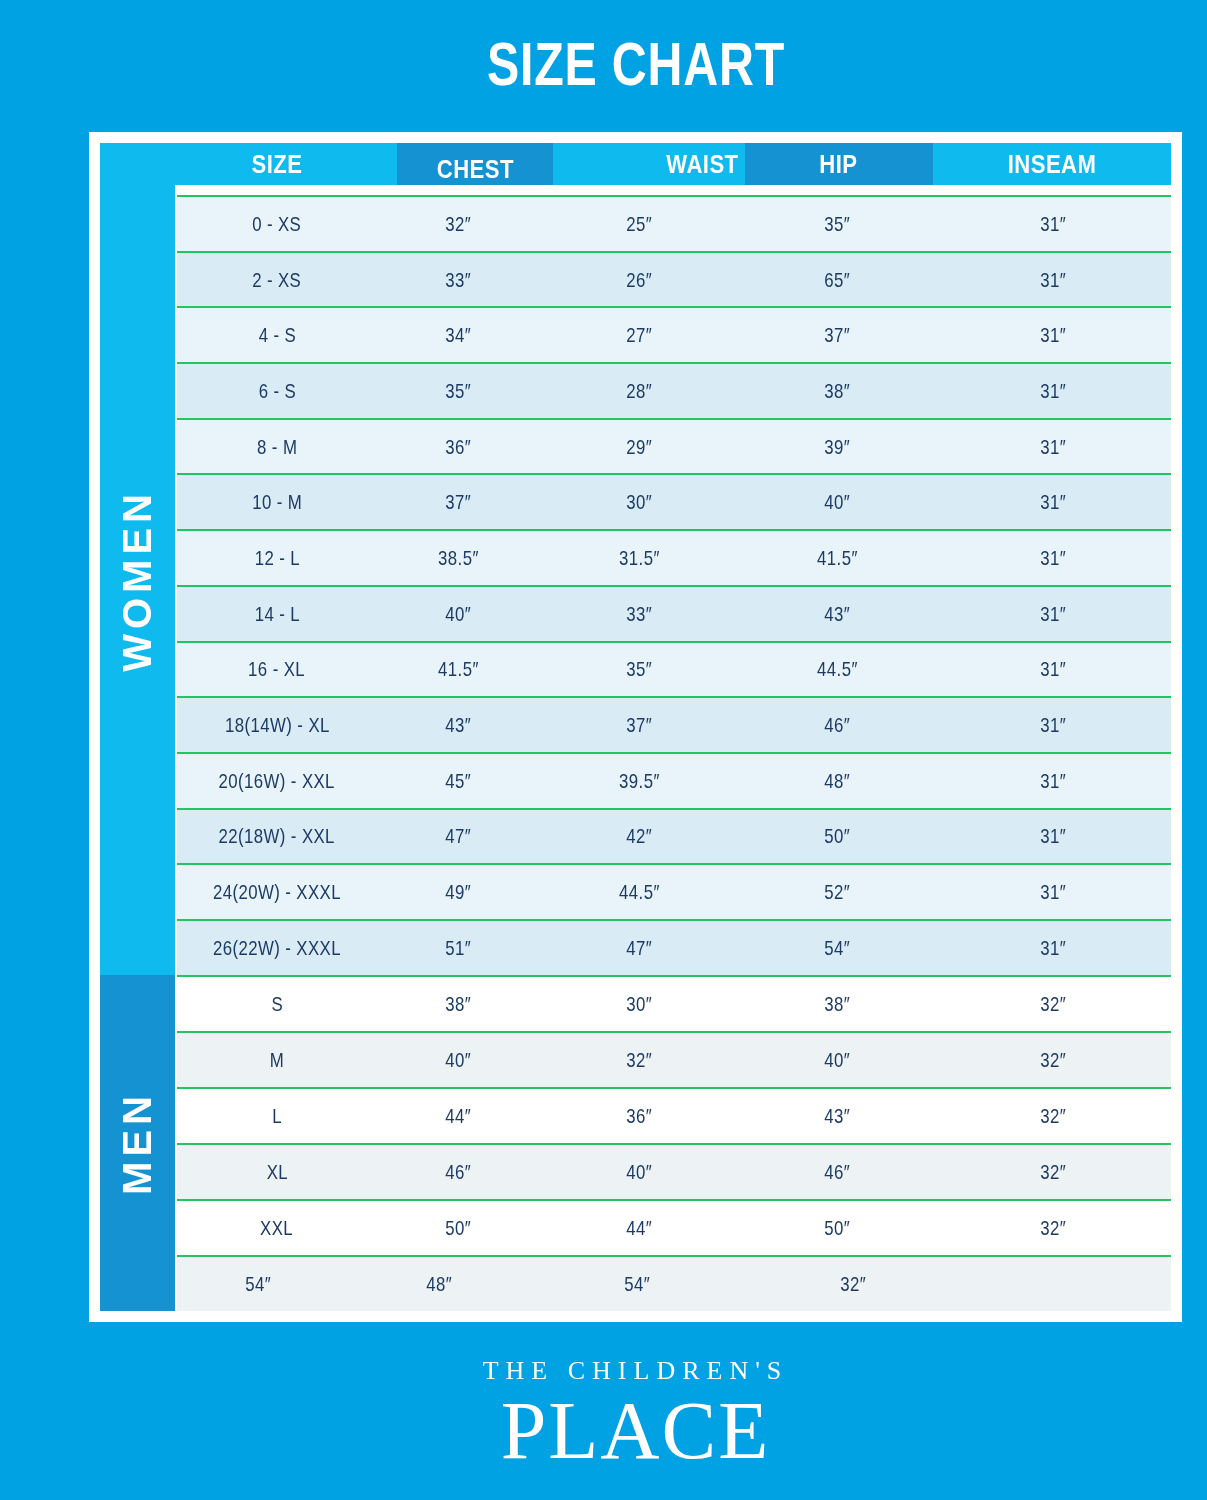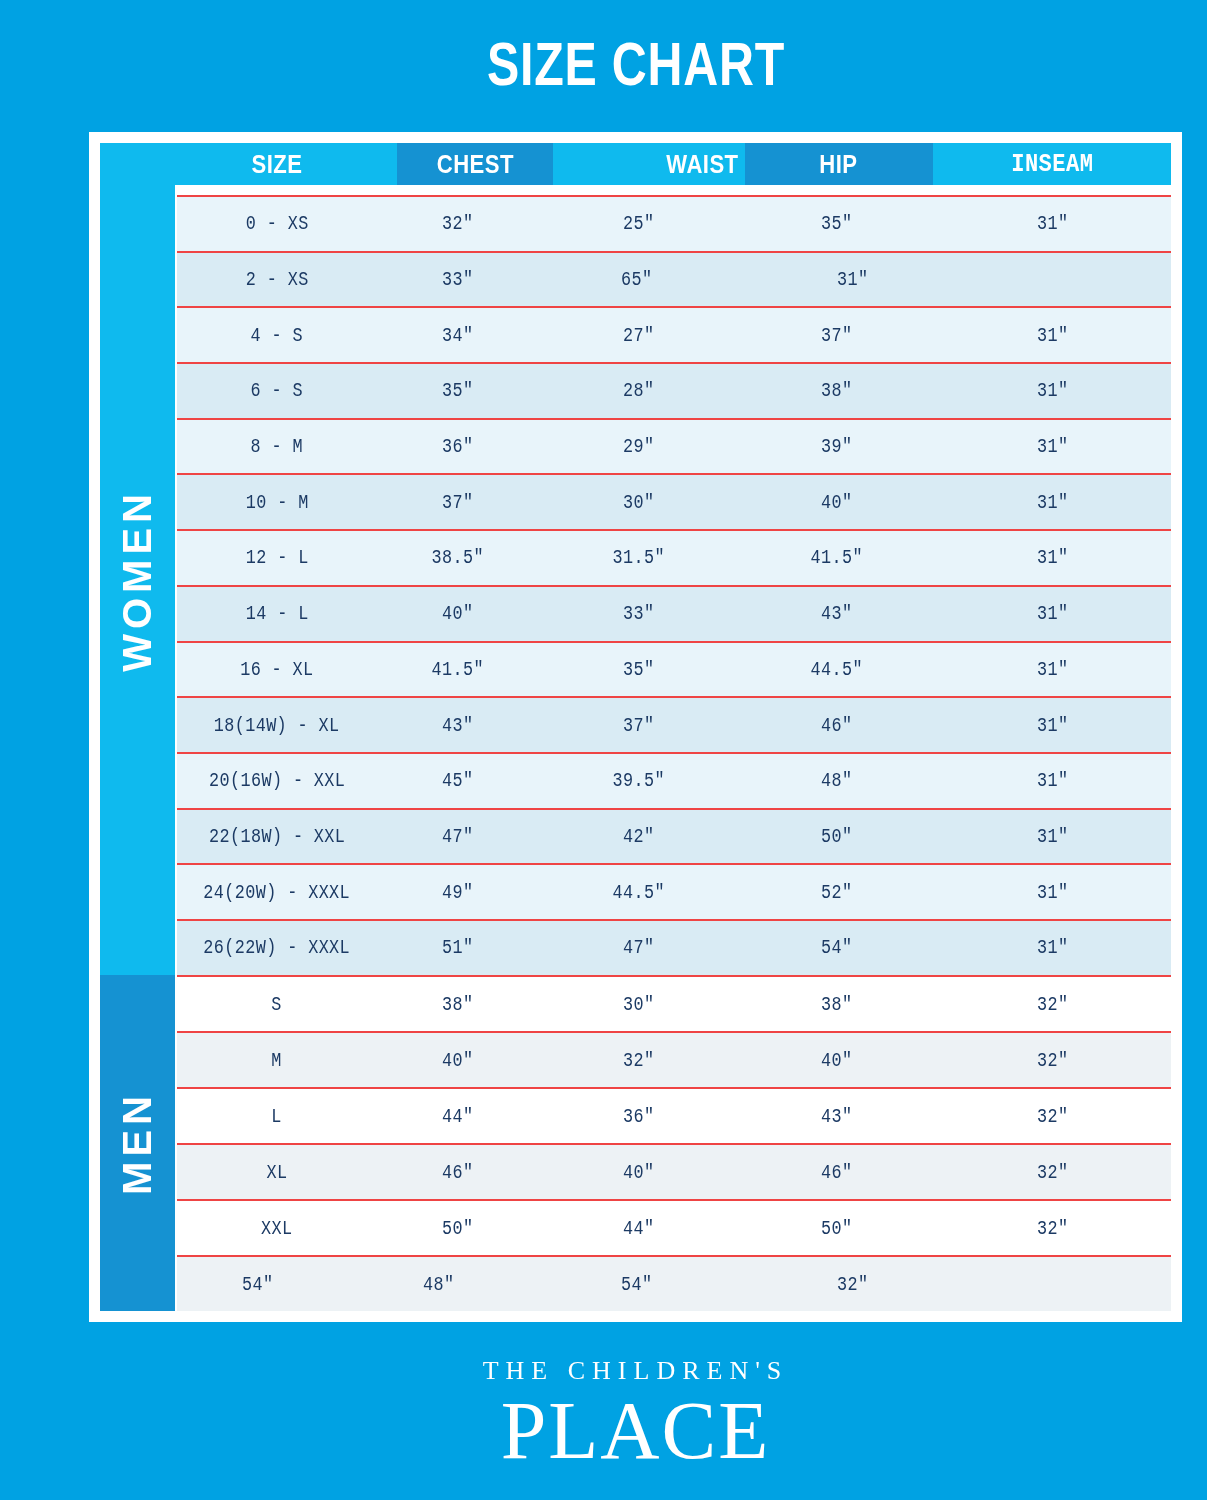--- a/index.html
+++ b/index.html
@@ -14,38 +14,38 @@
   
   .frame{position:absolute;left:57px;top:132px;width:1093px;height:1190px;background:#ffffff;}
   .inner{position:relative;width:1071px;height:1168px;margin:11px;}
 
   
   .header{display:flex;height:42px;}
   .hseg{display:flex;align-items:center;justify-content:center;box-sizing:border-box;}
   .hseg.cyan{background:#0FBAEE;}
   .hseg.dark{background:#1592D2;}
   .hseg-size{width:307px;padding-left:56px;}
-  .hseg-chest{width:162px;}
+  .hseg-chest{width:162px;align-items:flex-end;}
   .hseg-waist{width:200px;justify-content:flex-end;}
   .hseg-hip{width:196px;}
-  .hseg-inseam{width:248px;font-family:Liberation Mono, monospace;}
+  .hseg-inseam{width:248px;}
   .hlabel{display:inline-block;transform:scaleX(0.85);font-size:26px;font-weight:bold;
           color:#ffffff;letter-spacing:0.5px;white-space:nowrap;}
 
   
   .tbody{position:relative;height:1126px;background:#ffffff;}
   .band{position:absolute;left:0;width:75px;display:flex;align-items:center;justify-content:center;}
   .band-women{top:0;height:790px;background:#0FBAEE;}
   .band-men{top:790px;height:336px;background:#1592D2;}
   .band-label{writing-mode:vertical-rl;transform:rotate(180deg);font-size:40px;font-weight:bold;
           color:#ffffff;letter-spacing:5px;white-space:nowrap;}
 
   .rows-wrap{position:absolute;left:77px;top:0;width:994px;}
   .rows-wrap.women{padding-top:10px;}
-  .row{display:flex;box-sizing:border-box;border-top:2px solid #ef4444;font-family:Liberation Mono, monospace;}
+  .row{display:flex;box-sizing:border-box;border-top:2px solid #22c55e;}
   .women .row{height:55.7px;}
   .men .row{height:56px;}
   .women .row:nth-child(odd){background:#E8F4FA;}
   .women .row:nth-child(even){background:#D9EBF4;}
   .men .row:nth-child(odd){background:#FFFFFF;}
   .men .row:nth-child(even){background:#EDF2F5;}
   .cell{display:flex;align-items:center;justify-content:center;box-sizing:border-box;}
   .c-size{width:200px;}
   .c-chest{width:162px;}
   .c-waist{width:200px;}
@@ -117,20 +117,23 @@
     </div>
   </div>
 
   <div class="row">
     <div class="cell c-size">
       <span class="ctext">2 - XS</span>
     </div>
     <div class="cell c-chest">
       <span class="ctext">33″</span>
     </div>
+    <div class="cell c-waist">
+      <span class="ctext">26″</span>
+    </div>
     <div class="cell c-hip">
       <span class="ctext">65″</span>
     </div>
     <div class="cell c-inseam">
       <span class="ctext">31″</span>
     </div>
   </div>
 
   <div class="row">
     <div class="cell c-size">

